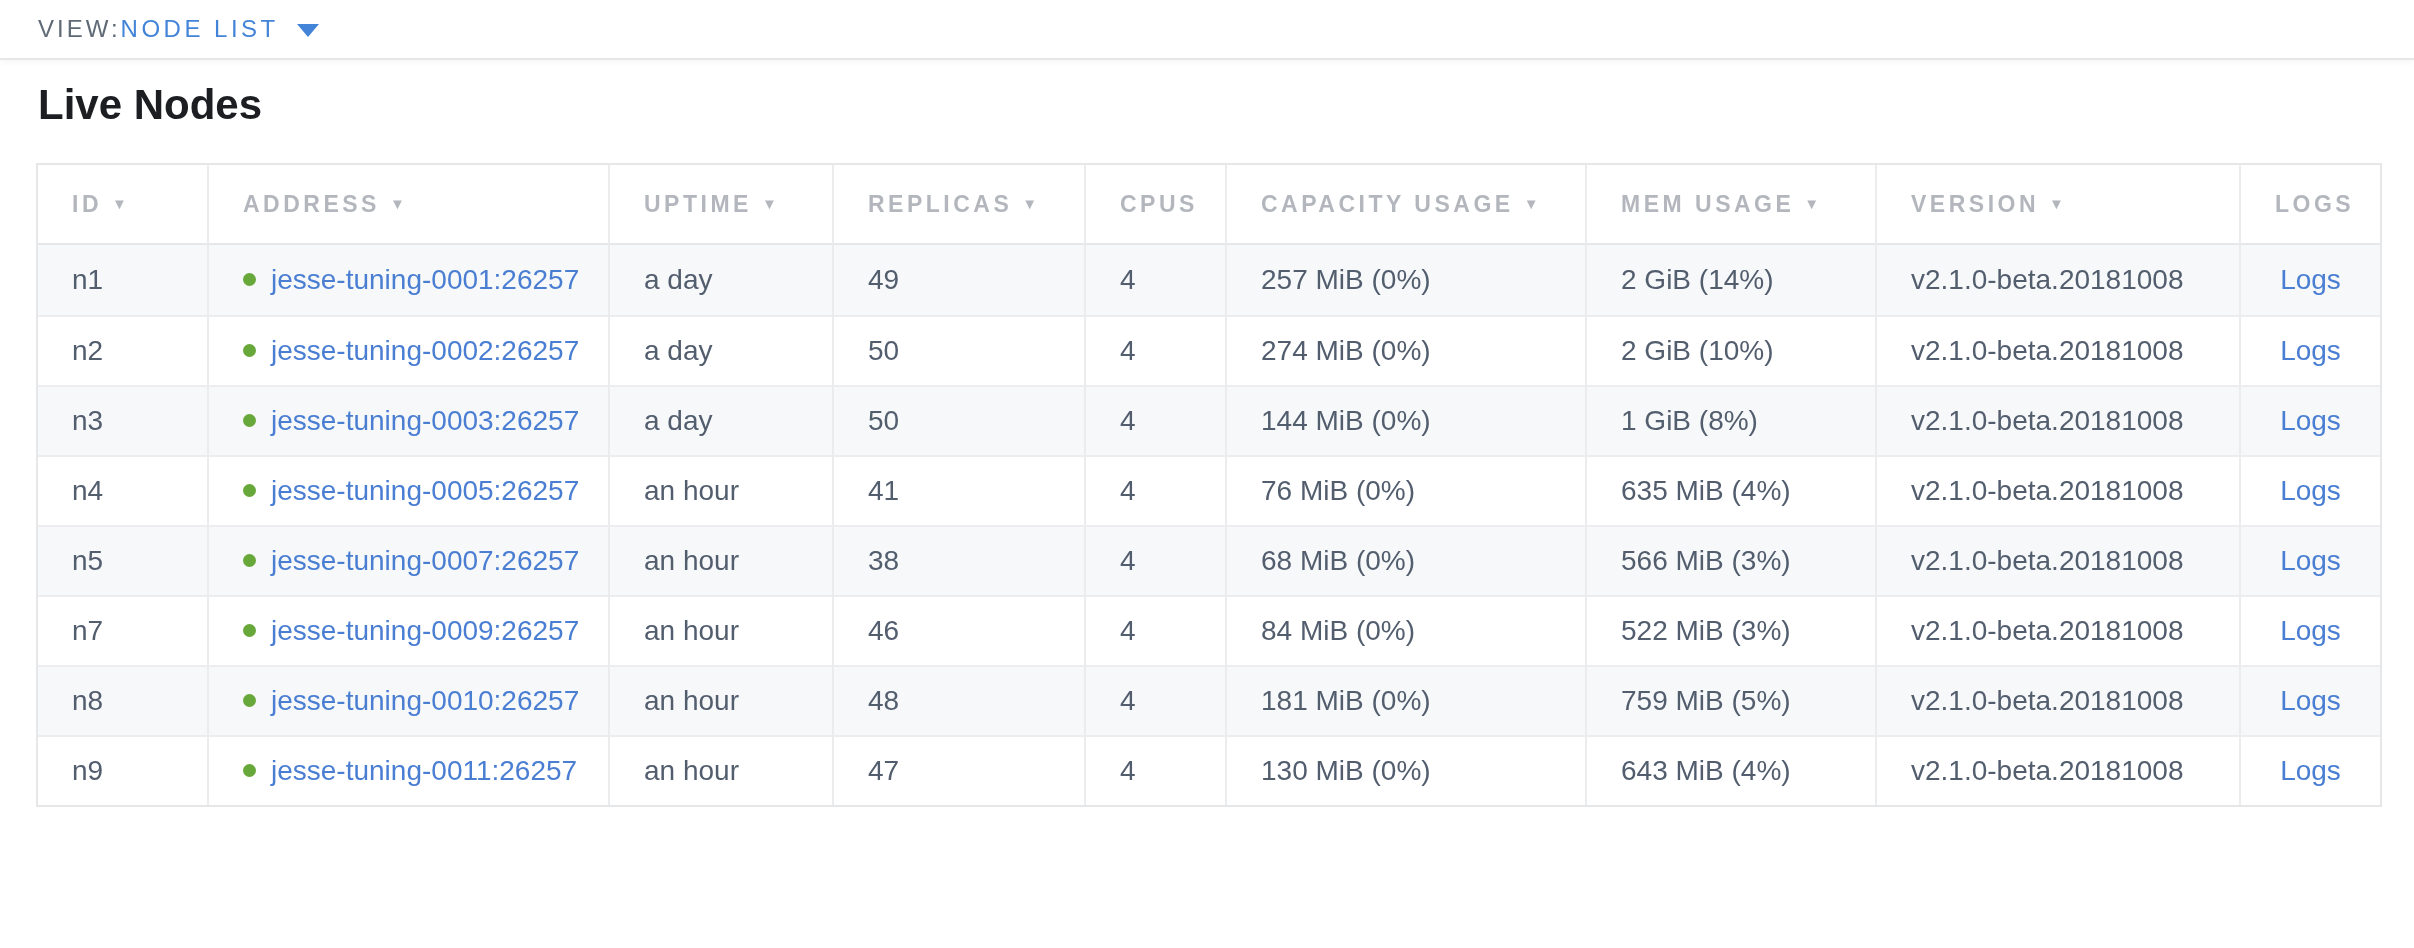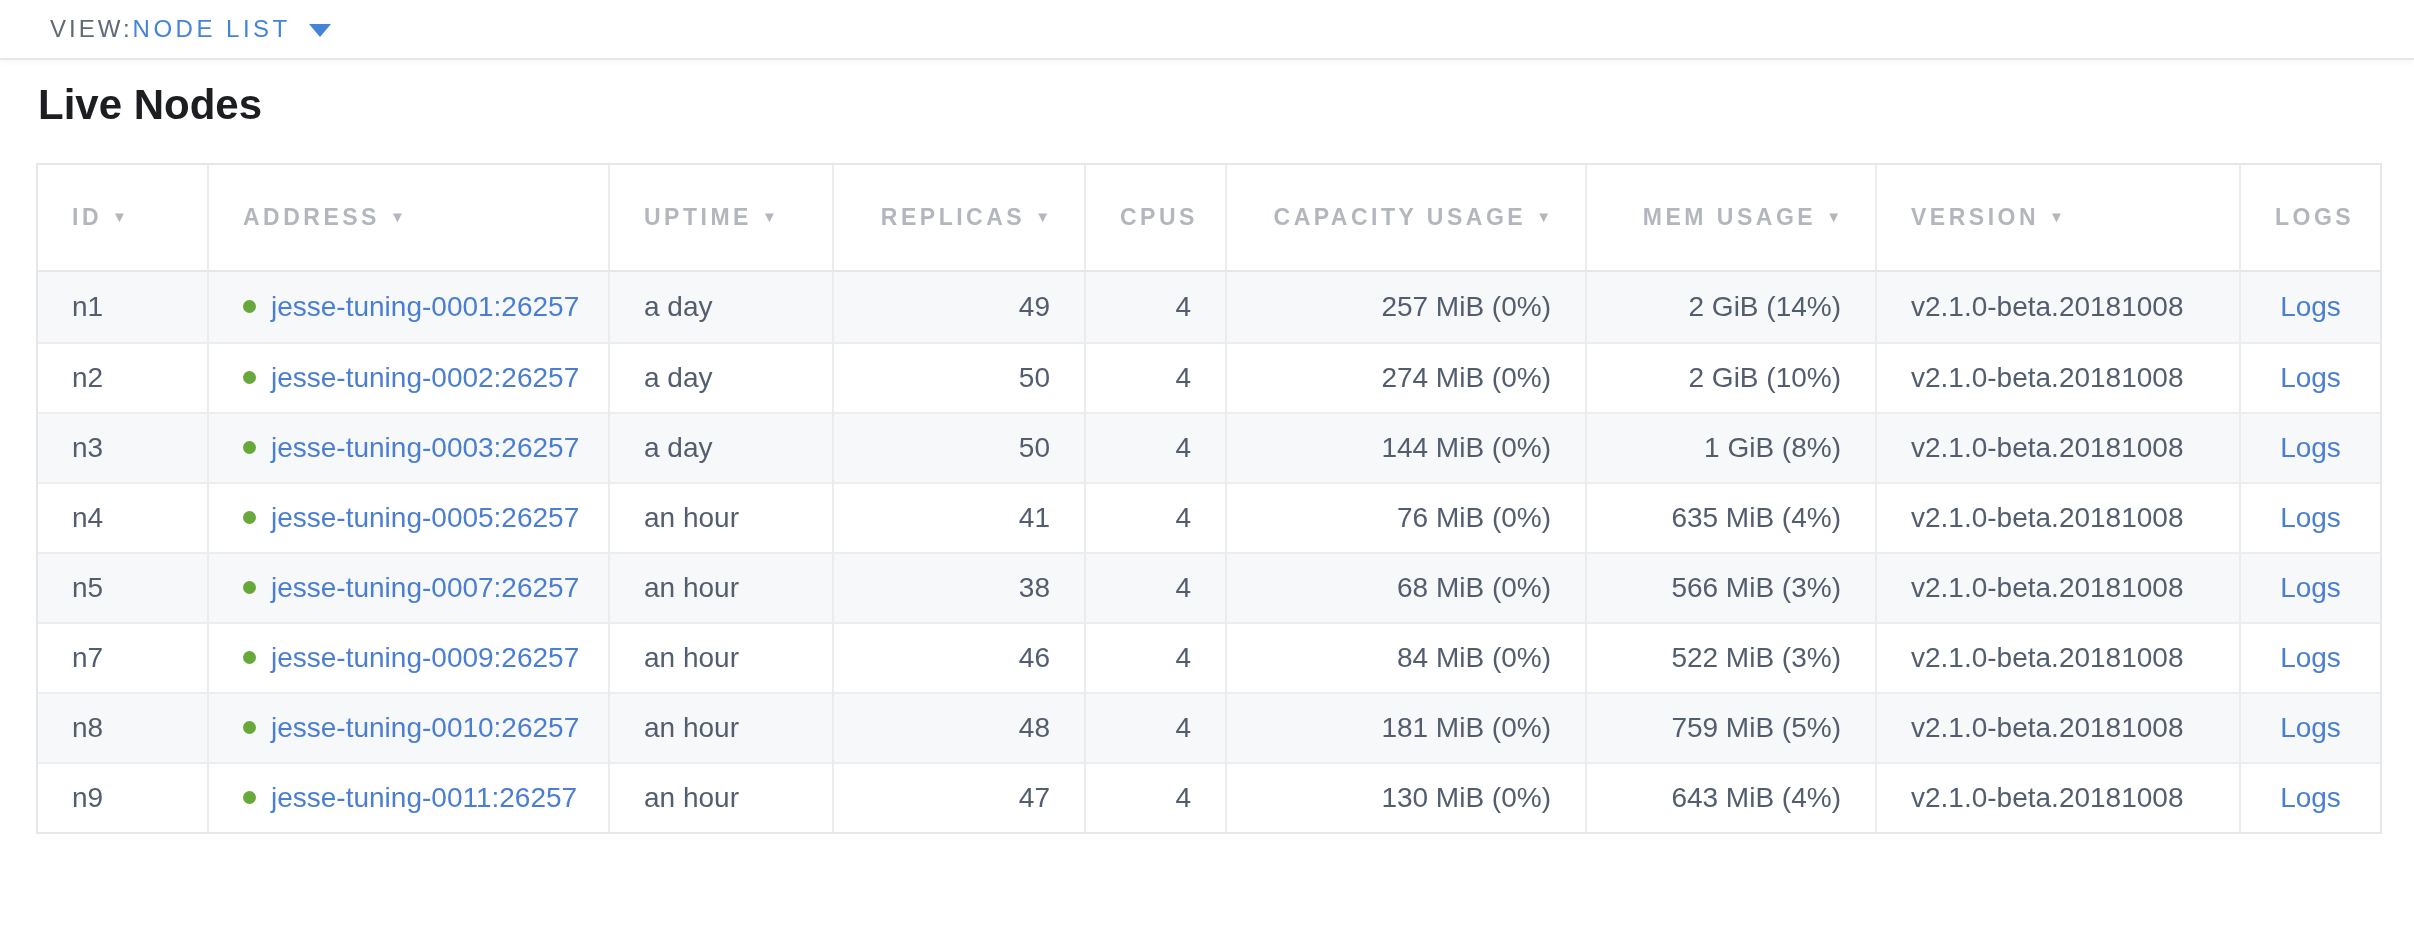--- a/index.html
+++ b/index.html
@@ -8,21 +8,21 @@
   body {
     background:#ffffff;
     font-family:"Liberation Sans","DejaVu Sans",sans-serif;
     -webkit-font-smoothing:antialiased;
   }
 
   
   .view-bar {
     height:60px;
     display:flex; align-items:center;
-    padding-left:50px;
+    padding-left:38px;
     background:#ffffff;
     border-bottom:2px solid #e6e7e8;
     box-shadow:0 3px 5px rgba(0,0,0,0.03);
     position:relative; z-index:2;
   }
   .view-label {
     color:#5f6a76; font-size:24px; letter-spacing:3px; font-weight:400;
   }
   .view-dropdown {
     display:flex; align-items:center; cursor:pointer;
@@ -46,38 +46,38 @@
 
   
   .table-wrap { margin:35px 36px 0 36px; }
   table.nodes {
     width:2342px; table-layout:fixed;
     border-collapse:separate; border-spacing:0;
     border:2px solid #e6e7e9;
     background:#ffffff;
   }
   th {
-    height:107px; vertical-align:middle;
+    height:80px; vertical-align:middle;
     padding:4px 34px;
     font-size:23px; font-weight:700; letter-spacing:3.5px;
     color:#b3b7bd; text-align:left;
     border-bottom:2px solid #e6e7e9;
     white-space:nowrap; overflow:hidden;
   }
   td {
     height:70px; vertical-align:middle;
     padding:0 34px;
     font-size:28px; color:#525d6e;
     white-space:nowrap; overflow:hidden;
   }
   th + th, td + td { border-left:2px solid #ebecee; }
   tbody tr + tr td { border-top:2px solid #ededef; }
   tbody tr:nth-child(odd) { background:#f7f8f9; }
   .align-left   { text-align:left; }
-  .align-right  { text-align:right; }
+  .align-right  { }
   .align-center { text-align:center; }
   .sort-caret {
     font-size:15px; letter-spacing:0; margin-left:10px;
     position:relative; top:-3px; color:#b3b7bd;
   }
   a.cell-link { color:#4a7ed3; text-decoration:none; cursor:pointer; }
   .status-dot {
     display:inline-block; width:13px; height:13px; border-radius:50%;
     background:#68a83a; margin-right:15px; position:relative; top:-2px;
     vertical-align:middle;

